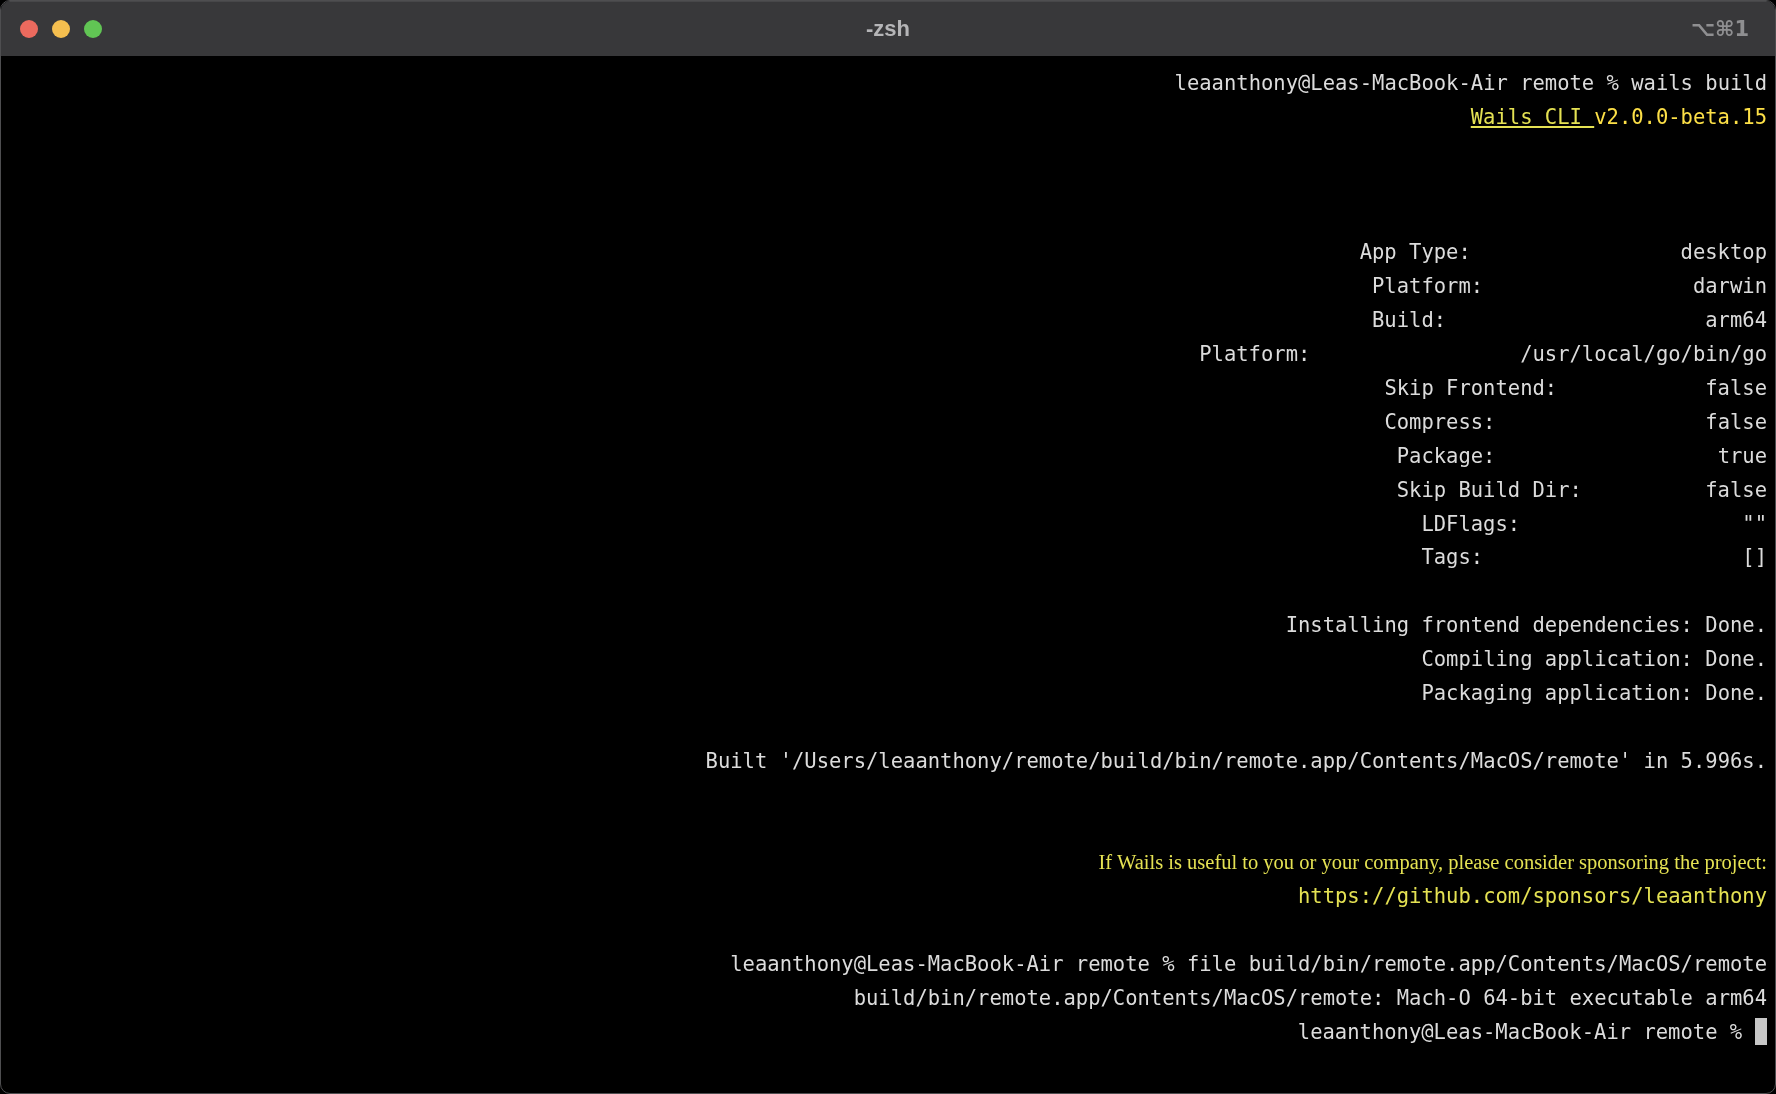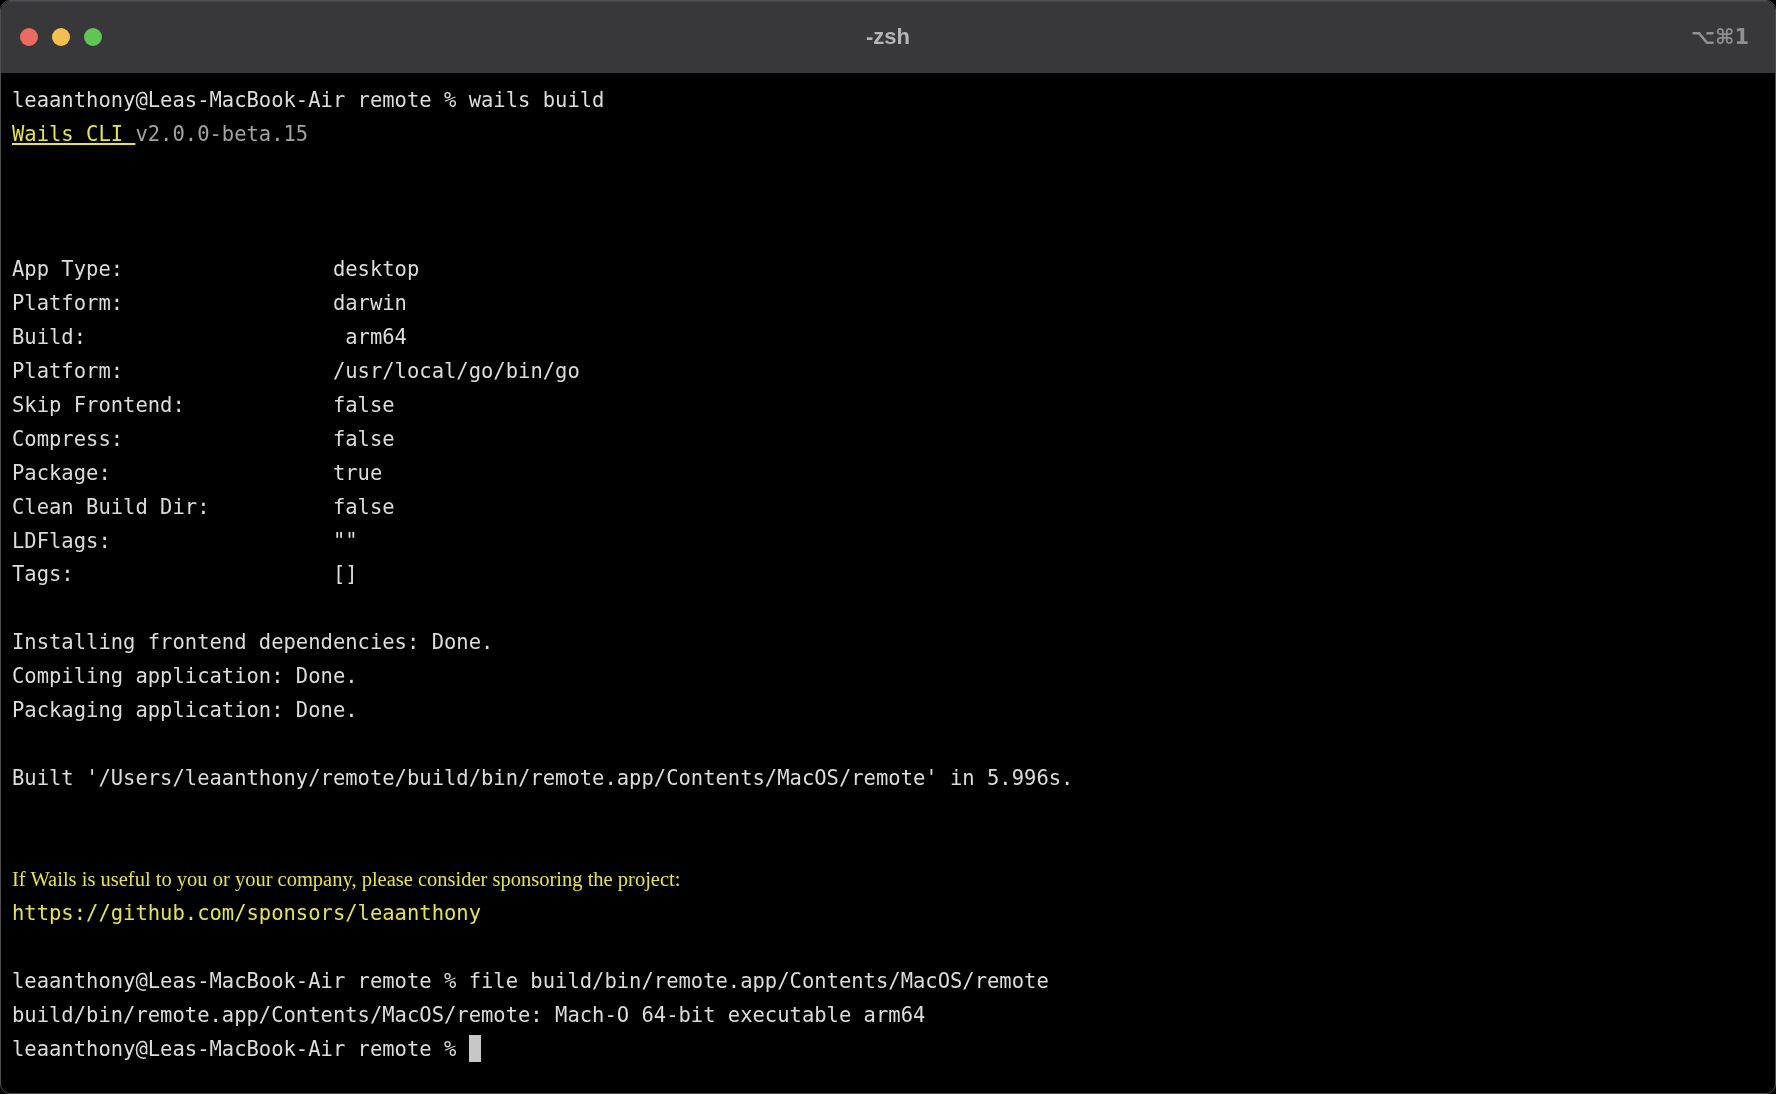--- a/index.html
+++ b/index.html
@@ -14,21 +14,21 @@
     position: absolute;
     inset: 0;
     box-sizing: border-box;
     background: var(--terminal-bg, #000);
     border: 1px solid #4e4e50;
     border-radius: 10px;
     overflow: hidden;
   }
   .titlebar {
     position: relative;
-    height: 72px;
+    height: 55px;
     background: var(--titlebar-bg, #38383a);
     display: flex;
     align-items: center;
     box-shadow: inset 0 1px 0 rgba(255,255,255,0.08), 0 1px 0 #000;
   }
   .traffic {
     display: flex;
     gap: 14px;
     padding-left: 19px;
     z-index: 2;
@@ -58,20 +58,21 @@
     font-weight: 600;
     font-size: 21px;
     color: var(--shortcut-fg, #8f8f91);
   }
   .screen {
     padding: 11px 8px 0 11px;
     font-family: "DejaVu Sans Mono", monospace;
     font-size: 20.5px;
     line-height: 33.9px;
     color: var(--terminal-fg, #dcdcdc);
+    text-align: right;
   }
   .line {
     height: 33.9px;
     white-space: pre;
   }
   .cursor {
     display: inline-block;
     width: 12.5px;
     height: 27px;
     background: var(--cursor, #c7c7c7);
@@ -86,32 +87,32 @@
     <div class="traffic">
       <span class="light red"></span>
       <span class="light yellow"></span>
       <span class="light green"></span>
     </div>
     <div class="title">-zsh</div>
     <div class="shortcut">⌥⌘1</div>
   </div>
   <div class="screen" id="screen">
       <div class="line"><span>leaanthony@Leas-MacBook-Air remote % wails build</span></div>
-      <div class="line"><span style="color: rgb(229, 226, 83); text-decoration: underline;">Wails CLI </span><span style="color: #a3a3a3;">v2.0.0-beta.15</span></div>
+      <div class="line"><span style="color: rgb(229, 226, 83); text-decoration: underline;">Wails CLI </span><span style="color: #fde047;">v2.0.0-beta.15</span></div>
       <div class="line"></div>
       <div class="line"></div>
       <div class="line"></div>
       <div class="line"><span>App Type:</span><span>                 desktop</span></div>
       <div class="line"><span>Platform:</span><span>                 darwin</span></div>
       <div class="line"><span>Build:</span><span>                     arm64</span></div>
       <div class="line"><span>Platform:</span><span>                 /usr/local/go/bin/go</span></div>
       <div class="line"><span>Skip Frontend:</span><span>            false</span></div>
       <div class="line"><span>Compress:</span><span>                 false</span></div>
       <div class="line"><span>Package:</span><span>                  true</span></div>
-      <div class="line"><span>Clean Build Dir:</span><span>          false</span></div>
+      <div class="line"><span>Skip Build Dir:</span><span>          false</span></div>
       <div class="line"><span>LDFlags:</span><span>                  ""</span></div>
       <div class="line"><span>Tags:</span><span>                     []</span></div>
       <div class="line"></div>
       <div class="line"><span>Installing frontend dependencies: Done.</span></div>
       <div class="line"><span>Compiling application: Done.</span></div>
       <div class="line"><span>Packaging application: Done.</span></div>
       <div class="line"></div>
       <div class="line"><span>Built '/Users/leaanthony/remote/build/bin/remote.app/Contents/MacOS/remote' in 5.996s.</span></div>
       <div class="line"></div>
       <div class="line"></div>

